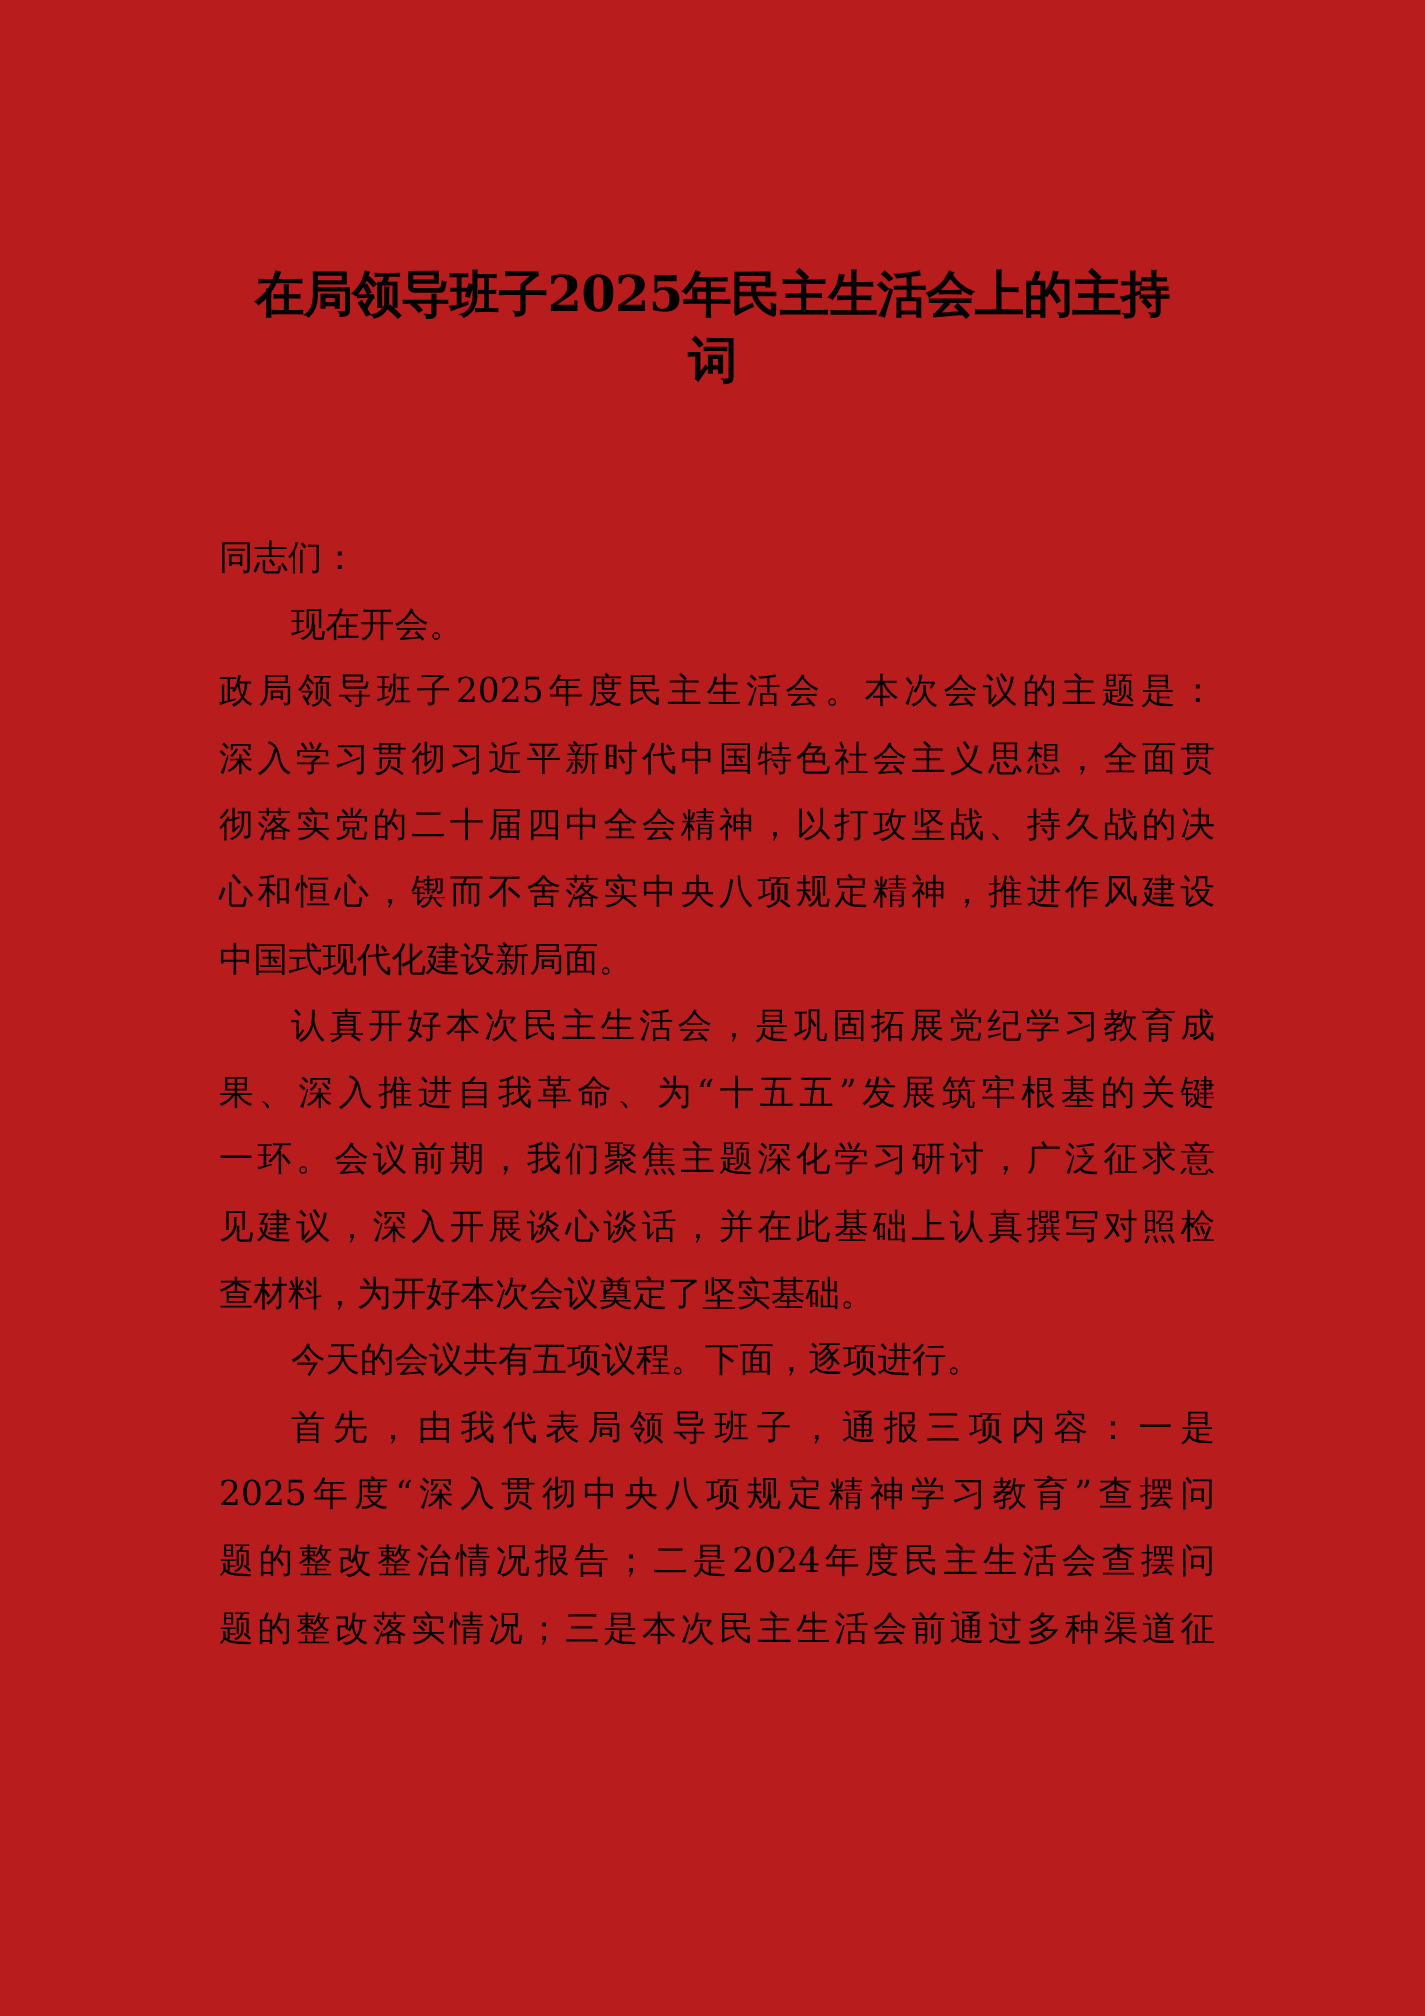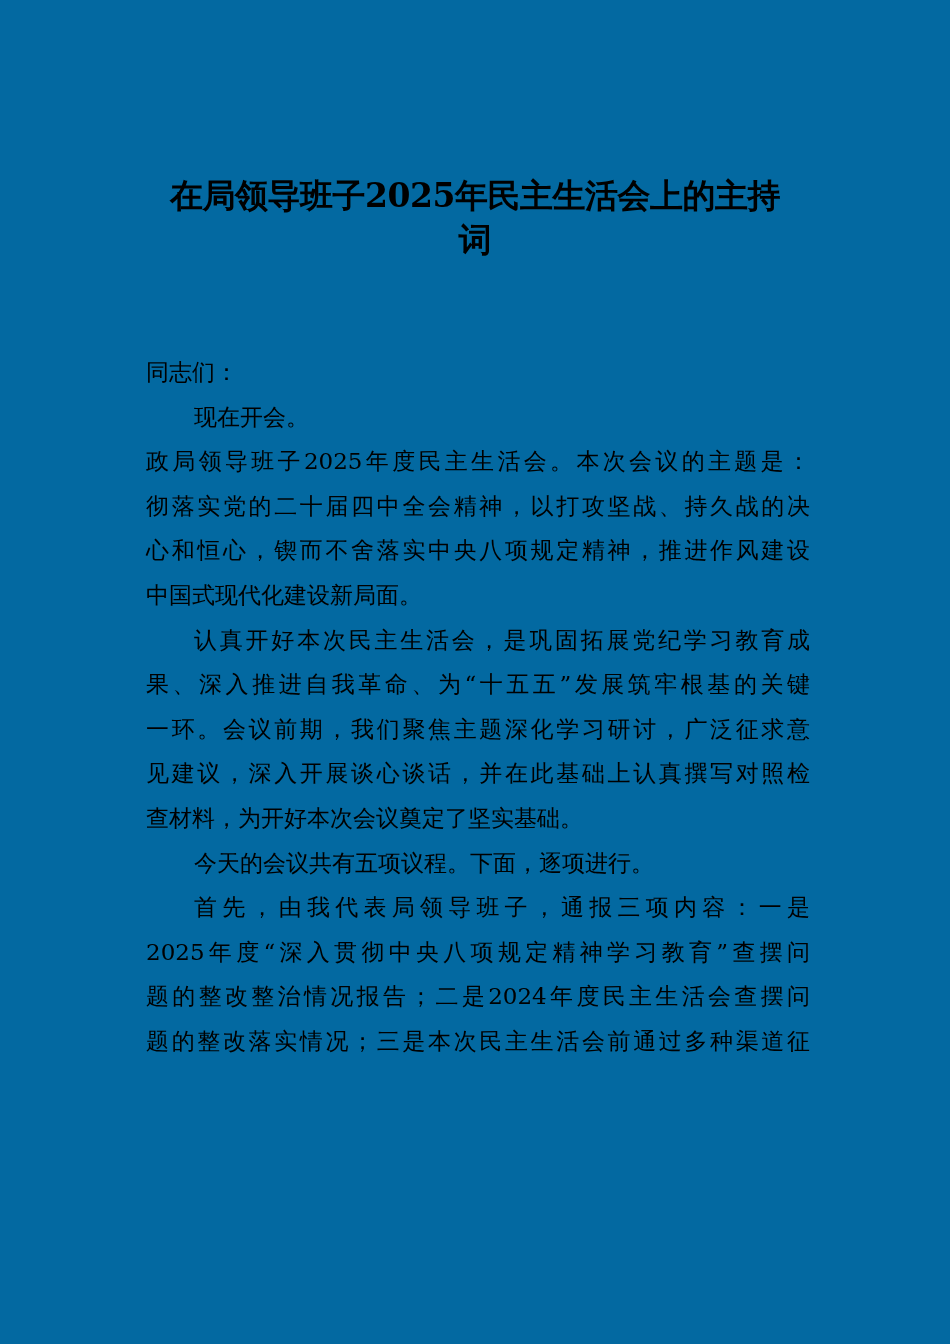--- a/index.html
+++ b/index.html
@@ -14,21 +14,21 @@
       overflow: hidden;
       color: #000000;
       font-family: "DejaVu Serif", "Liberation Serif", serif;
     }
     .page {
       position: absolute;
       left: 0;
       top: 0;
       width: 950px;
       height: 1344px;
-      background: #0369a1;
+      background: #b91c1c;
     }
     .title {
       position: absolute;
       left: 140px;
       width: 670px;
       text-align: center;
       font-weight: bold;
       font-size: 33px;
       line-height: 60px;
       letter-spacing: -0.5px;
@@ -66,20 +66,21 @@
   <div class="title title-line-1">在局领导班子2025年民主生活会上的主持</div>
   <div class="title title-line-2">词</div>
 
   <div class="body">
 
     <span class="line last">同志们：</span>
 
     <span class="line indent last">现在开会。</span>
 
     <span class="line">政局领导班子2025年度民主生活会。本次会议的主题是：</span>
+    <span class="line">深入学习贯彻习近平新时代中国特色社会主义思想，全面贯</span>
     <span class="line">彻落实党的二十届四中全会精神，以打攻坚战、持久战的决</span>
     <span class="line">心和恒心，锲而不舍落实中央八项规定精神，推进作风建设</span>
     <span class="line last">中国式现代化建设新局面。</span>
 
     <span class="line indent">认真开好本次民主生活会，是巩固拓展党纪学习教育成</span>
     <span class="line">果、深入推进自我革命、为“十五五”发展筑牢根基的关键</span>
     <span class="line">一环。会议前期，我们聚焦主题深化学习研讨，广泛征求意</span>
     <span class="line">见建议，深入开展谈心谈话，并在此基础上认真撰写对照检</span>
     <span class="line last">查材料，为开好本次会议奠定了坚实基础。</span>
 

